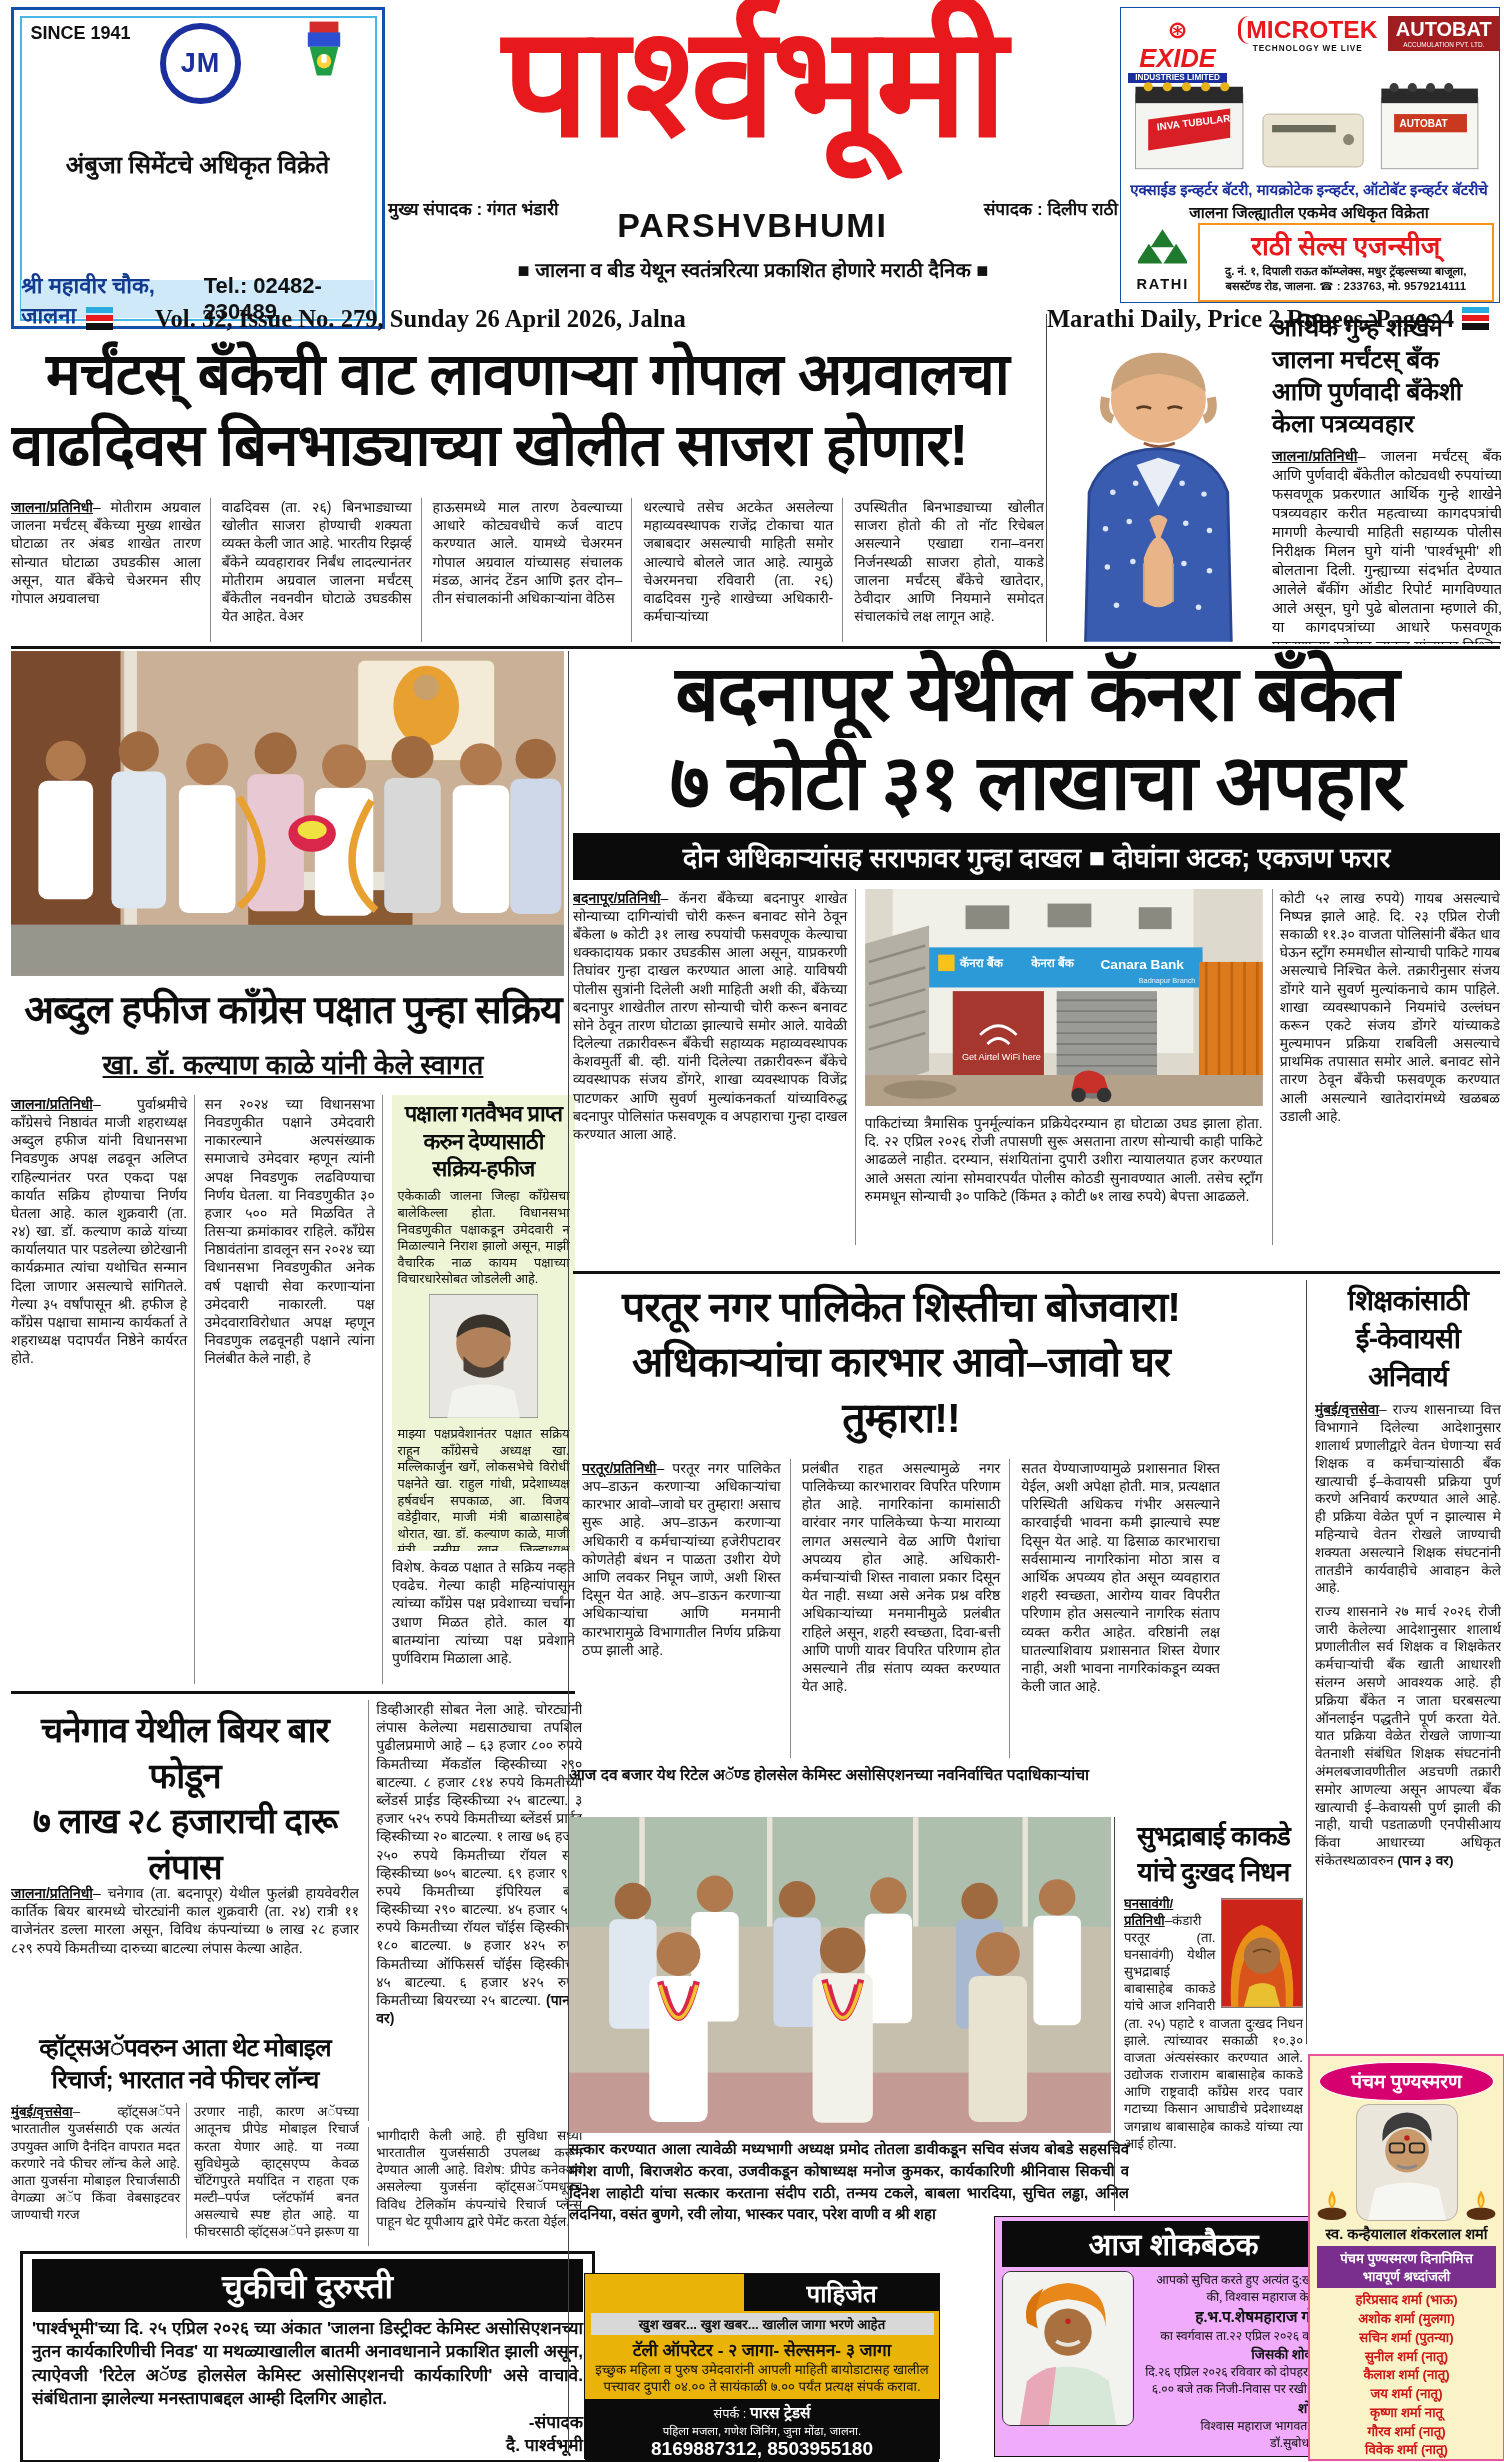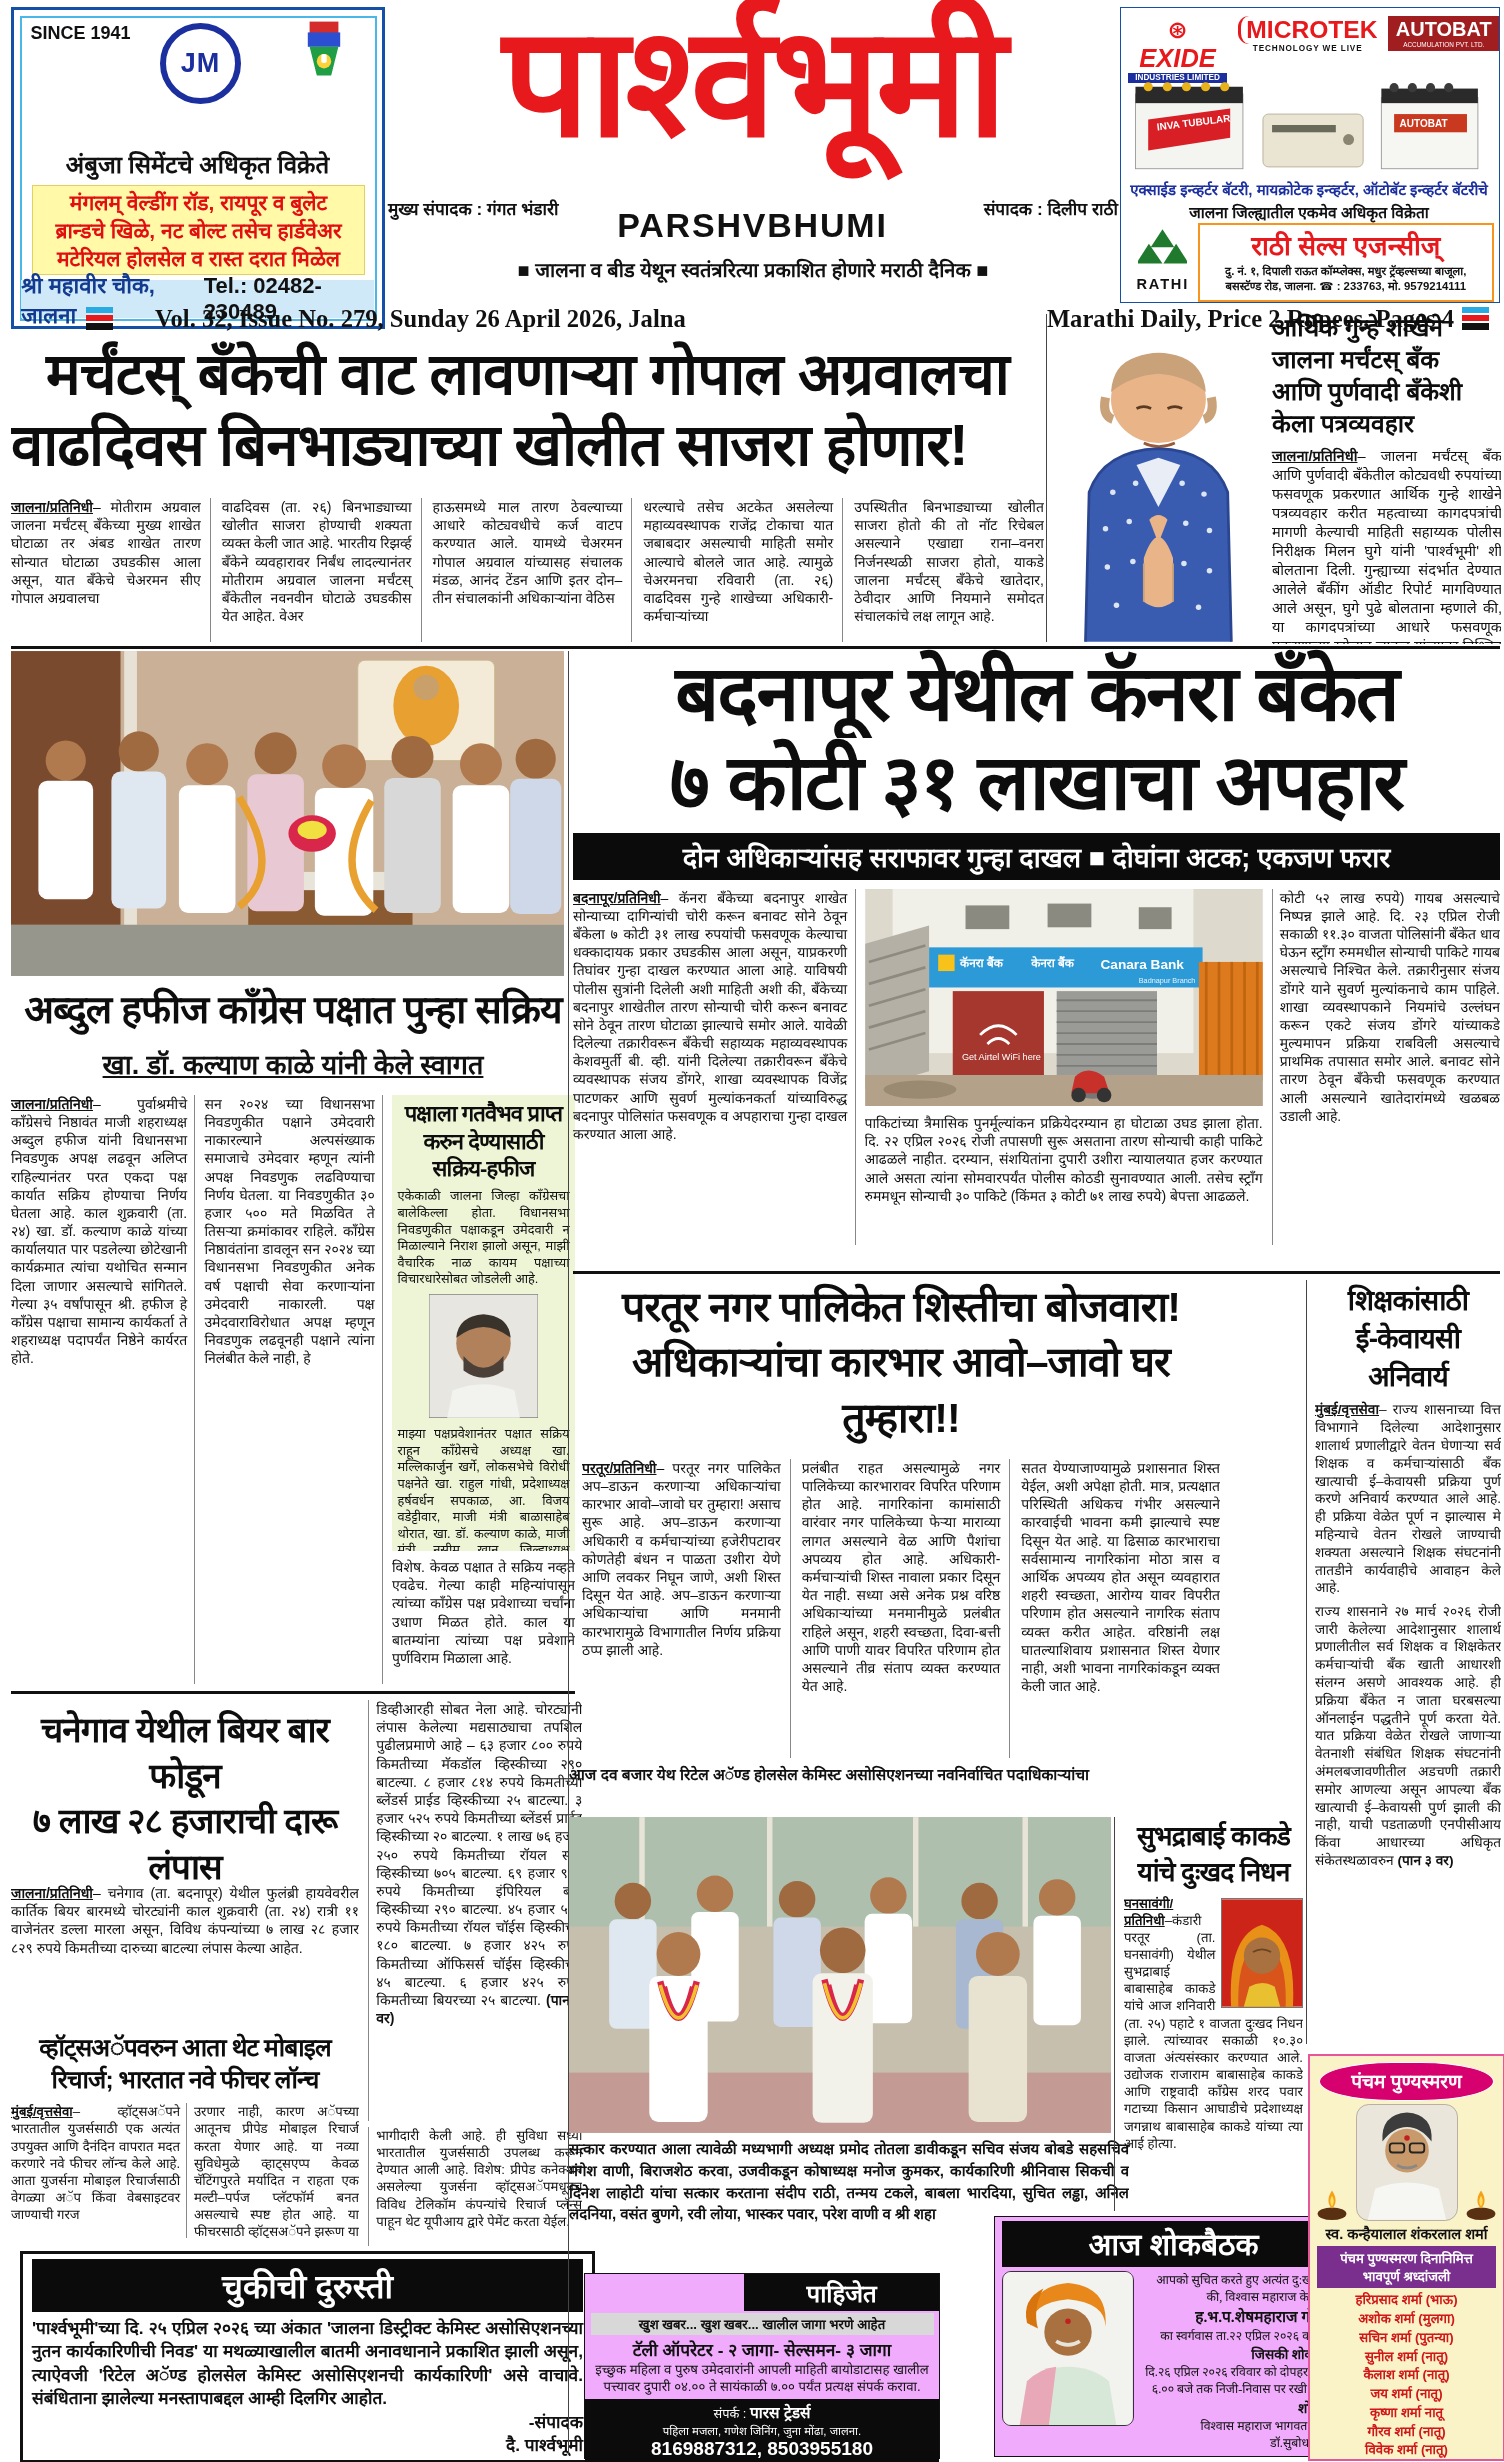--- a/index.html
+++ b/index.html
@@ -40,26 +40,20 @@
     <div class="a" style="left:292px;top:11px;width:36px;height:57px;">
       <svg width="36" height="57" viewBox="0 0 40 62">
         <rect x="4" y="0" width="32" height="14" fill="#d42b2b"></rect>
         <rect x="2" y="12" width="36" height="16" fill="#2b4fd0"></rect>
         <path d="M4 28 L36 28 L28 60 L12 60 Z" fill="#1f9e46"></path>
         <circle cx="20" cy="44" r="8" fill="#ffd23a"></circle>
         <rect x="17" y="36" width="6" height="10" fill="#fff" rx="2"></rect>
       </svg>
     </div>
     <div class="a b ctr" style="left:9px;top:137px;width:349px;font-size:24px;color:#111;">अंबुजा सिमेंटचे अधिकृत विक्रेते</div>
-    <div class="a" style="left:18px;top:175px;width:331px;height:88px;background:#fff9a8;border:0.9px solid #e3d060;
-                display:flex;flex-direction:column;justify-content:center;">
-      <div class="b ctr" style="font-size:21px;color:#e10e12;">मंगलम् वेल्डींग रॉड, रायपूर व बुलेट</div>
-      <div class="b ctr" style="font-size:21px;color:#e10e12;">ब्रान्डचे खिळे, नट बोल्ट तसेच हार्डवेअर</div>
-      <div class="b ctr" style="font-size:21px;color:#e10e12;">मटेरियल होलसेल व रास्त दरात मिळेल</div>
-    </div>
     <div class="a" style="left:7.3px;top:270px;width:353px;height:38px;background:#cfe9f8;display:flex;align-items:center;justify-content:center;gap:9px;">
       <span class="b" style="font-size:22px;color:#123a8f;">श्री महावीर चौक, जालना</span>
       <span class="b" style="font-size:22px;color:#111;">Tel.: 02482-230489</span>
     </div>
   </div>
 
   <div class="a" style="left:388px;top:3.6px;width:730px;height:301px;">
     <div class="ctr" style="font-size:153px;line-height:1.02;font-weight:bold;color:#e8191c;letter-spacing:-3.6px;">पार्श्वभूमी</div>
     <div class="a b" style="left:0px;top:193px;font-size:17.3px;">मुख्य संपादक : गंगत भंडारी</div>
     <div class="a b ctr" style="left:182px;top:202px;width:365px;font-size:34px;letter-spacing:1.8px;">PARSHVBHUMI</div>
@@ -463,21 +457,21 @@
         <div><span class="b" style="font-size:13.7px;">जिसकी शोक बैठक</span></div>
         <div style="font-size:12.3px;">दि.२६ एप्रिल २०२६ रविवार को दोपहर ४.०० से ६.०० बजे तक निजी-निवास पर रखी गयी है ।</div>
         <div class="b" style="font-size:13.7px;margin-top:1.8px;">शोकाकुल</div>
         <div style="font-size:12.3px;">विश्वास महाराज भागवत गोंदीकर</div>
         <div style="font-size:12.3px;">डॉ.सुबोध भागवत</div>
       </div>
     </div>
 
   </div>
 
-  <div class="a" style="left:584px;top:2273px;width:354px;height:184px;border:1.8px solid #111;background:#f0abfc;">
+  <div class="a" style="left:584px;top:2273px;width:354px;height:184px;border:1.8px solid #111;background:#eab308;">
     <div style="display:flex;justify-content:flex-end;">
       <div class="blackbar b ctr" style="font-size:24px;width:55%;padding:1.8px 0;">पाहिजेत</div>
     </div>
     <div class="b ctr" style="background:#d8d8d8;font-size:13.2px;margin:2.7px 5.5px;padding:1.8px 0;">खुश खबर... खुश खबर... खालील जागा भरणे आहेत</div>
     <div class="b ctr" style="font-size:17.3px;">टॅली ऑपरेटर - २ जागा-   सेल्समन- ३ जागा</div>
     <div class="ctr" style="font-size:13.2px;padding:0 9px;line-height:1.35;">इच्छुक महिला व पुरुष उमेदवारांनी आपली माहिती बायोडाटासह खालील पत्त्यावर दुपारी ०४.०० ते सायंकाळी ७.०० पर्यंत प्रत्यक्ष संपर्क करावा.</div>
     <div class="blackbar ctr" style="margin-top:2.7px;padding:1.8px 0 3.6px 0;">
       <span style="font-size:12.8px;">संपर्क : </span><span class="b" style="font-size:15.5px;">पारस ट्रेडर्स</span>
       <div style="font-size:11.4px;">पहिला मजला, गणेश जिनिंग, जुना मोंढा, जालना.</div>
       <div class="b" style="font-size:19px;">8169887312, 8503955180</div>

